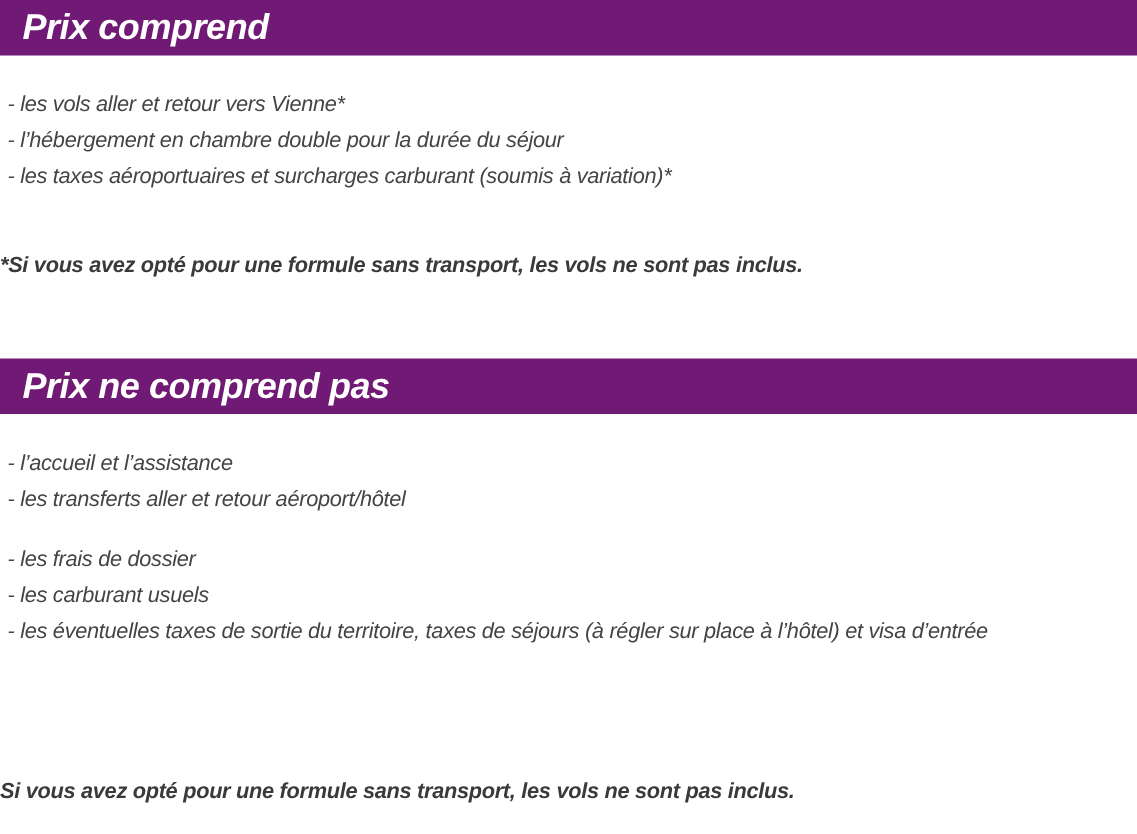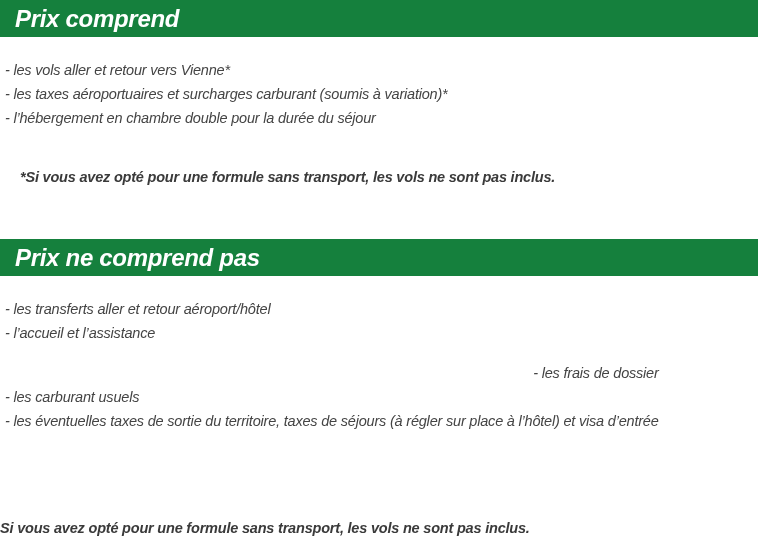--- a/index.html
+++ b/index.html
@@ -13,21 +13,21 @@
       overflow: hidden;
       font-family: "Liberation Sans", "DejaVu Sans", sans-serif;
       color: #444444;
       position: relative;
     }
     .section-header {
       position: absolute;
       left: 0;
       width: 758px;
       height: 37px;
-      background: #15803d;
+      background: #701a75;
       box-sizing: border-box;
       padding-left: 15px;
     }
     .section-header h2 {
       margin: 0;
       font-size: 24px;
       line-height: 37px;
       font-style: italic;
       font-weight: bold;
       color: #ffffff;
@@ -44,21 +44,20 @@
       font-size: 14.5px;
       font-style: italic;
       line-height: 24px;
       height: 24px;
       white-space: nowrap;
       color: #444444;
       letter-spacing: -0.2px;
     }
     .list li.gap {
       margin-top: 16px;
-      text-align: right;
     }
     .note {
       position: absolute;
       left: 0;
       margin: 0;
       font-size: 14.5px;
       font-style: italic;
       font-weight: bold;
       color: #3a3a3a;
       line-height: 24px;
@@ -68,31 +67,31 @@
   </style>
 </head>
 <body>
 
 <div class="section-header" style="top:0;">
   <h2>Prix comprend</h2>
 </div>
 
 <ul class="list" style="top:53px;">
   <li>- les vols aller et retour vers Vienne*</li>
+  <li>- l’hébergement en chambre double pour la durée du séjour</li>
   <li>- les taxes aéroportuaires et surcharges carburant (soumis à variation)*</li>
-  <li>- l’hébergement en chambre double pour la durée du séjour</li>
 </ul>
 
-<p class="note" style="top:165px;margin-left:20px;">*Si vous avez opté pour une formule sans transport, les vols ne sont pas inclus.</p>
+<p class="note" style="top:165px;">*Si vous avez opté pour une formule sans transport, les vols ne sont pas inclus.</p>
 
 <div class="section-header" style="top:239px;">
   <h2>Prix ne comprend pas</h2>
 </div>
 
 <ul class="list" style="top:292px;">
+  <li>- l’accueil et l’assistance</li>
   <li>- les transferts aller et retour aéroport/hôtel</li>
-  <li>- l’accueil et l’assistance</li>
   <li class="gap">- les frais de dossier</li>
   <li>- les carburant usuels</li>
   <li>- les éventuelles taxes de sortie du territoire, taxes de séjours (à régler sur place à l’hôtel) et visa d’entrée</li>
 </ul>
 
 <p class="note" style="top:516px;">Si vous avez opté pour une formule sans transport, les vols ne sont pas inclus.</p>
 
 </body></html>

